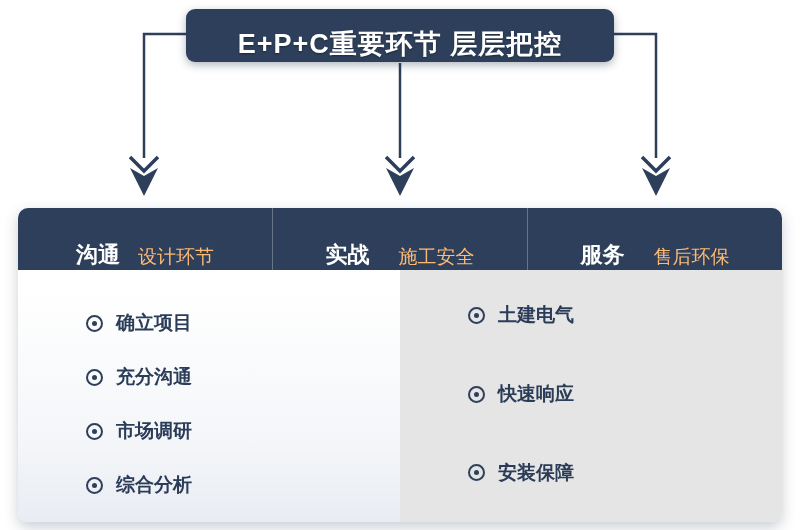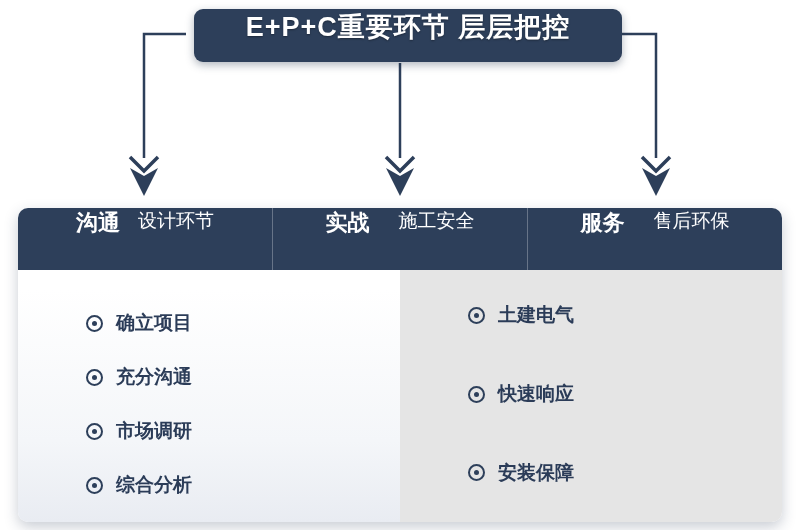--- a/index.html
+++ b/index.html
@@ -7,25 +7,25 @@
     position:relative;
     width:800px;height:530px;
     background:#ffffff;
     overflow:hidden;
     font-family:"Liberation Sans","DejaVu Sans",sans-serif;
   }
 
   
   .banner{
     position:absolute;
-    left:194px;top:9px;
+    left:186px;top:9px;
     width:428px;height:53px;
     background:#2d3f5a;
     border-radius:9px;
-    display:flex;align-items:flex-start;justify-content:center;
+    display:flex;align-items:flex-end;justify-content:center;
     box-shadow:0 3px 8px rgba(30,45,70,.35);
     z-index:3;
   }
   .banner-text{
     color:#ffffff;
     font-size:27px;
     font-weight:bold;
     letter-spacing:1px;
     text-shadow:0 1px 2px rgba(0,0,0,.35);
     white-space:nowrap;
@@ -49,37 +49,37 @@
     background:#ffffff;
   }
   .panel-header{
     display:flex;
     height:62px;
     background:#2d3f5a;
   }
   .hcell{
     flex:1;
     display:flex;
-    align-items:flex-start;
+    align-items:flex-end;
     justify-content:center;
     gap:18px;
     position:relative;
   }
   .hcell + .hcell{
     border-left:1px solid rgba(255,255,255,.28);
     gap:29px;
   }
   .htitle{
     color:#ffffff;
     font-size:22px;
     font-weight:bold;
     white-space:nowrap;
   }
   .hsub{
-    color:#ffffff;
+    color:#fdba74;
     font-size:19px;
     white-space:nowrap;
   }
   .panel-body{
     display:flex;
     height:252px;
   }
   .cbody{
     flex:1;
     display:flex;

